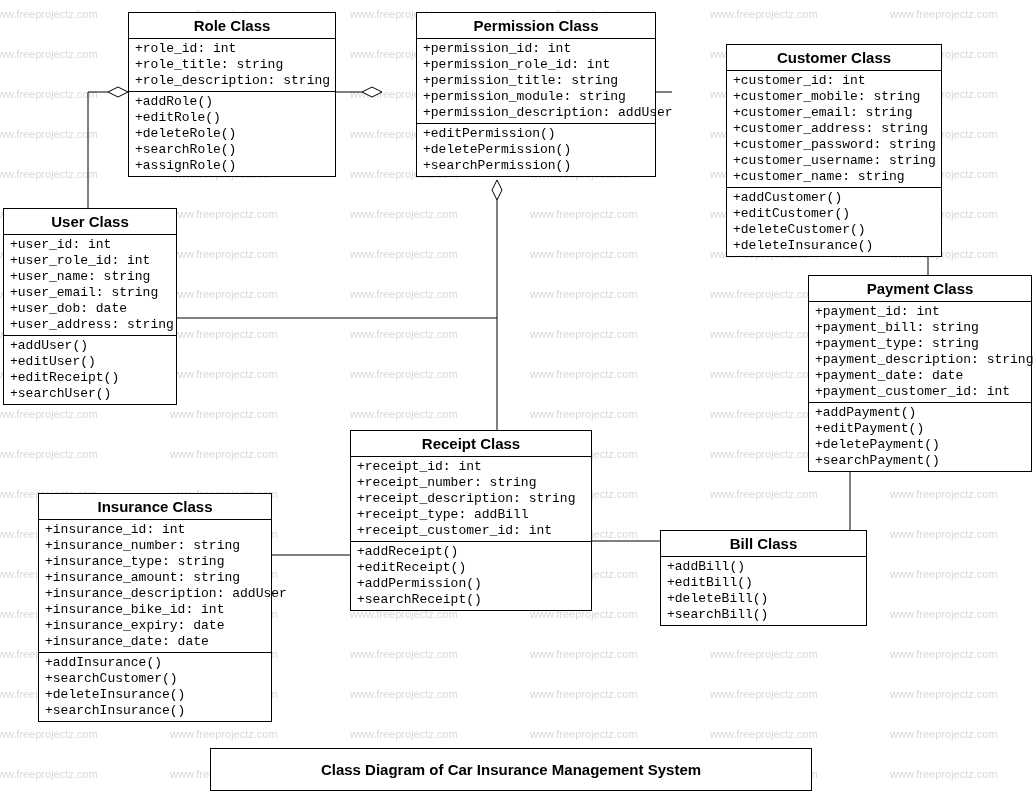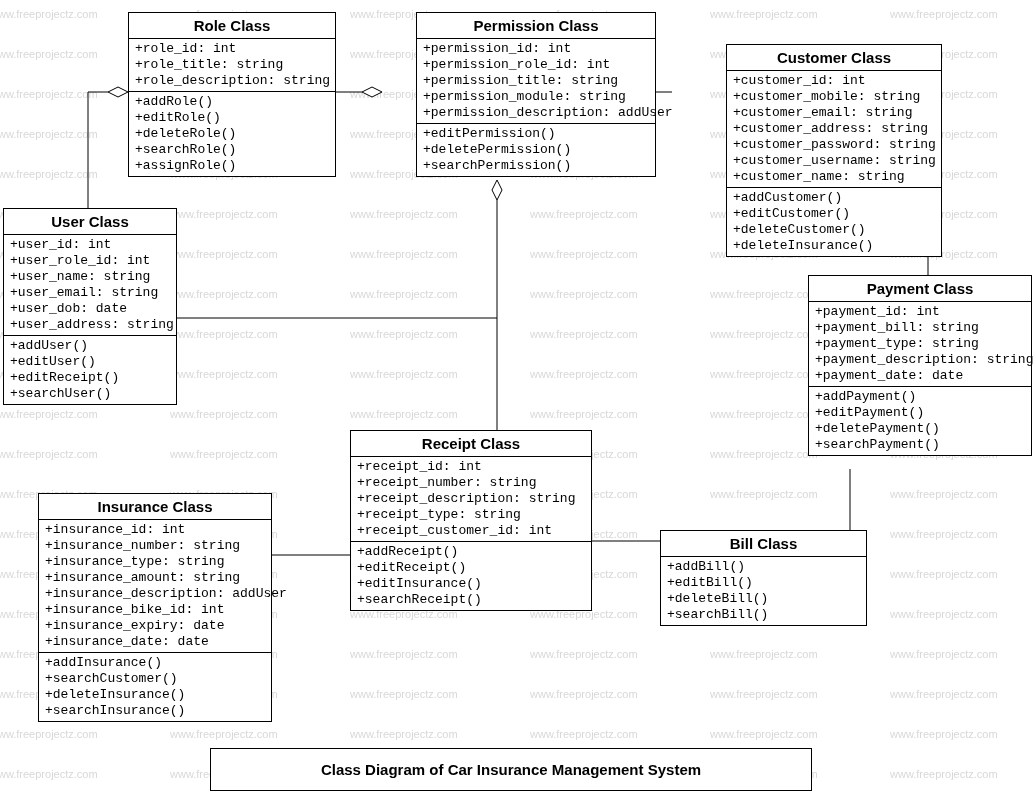--- a/index.html
+++ b/index.html
@@ -290,42 +290,43 @@
 </div>
 
 <div class="class-box" style="left:808px; top:275px; width:222px;">
   <div class="class-title">Payment Class</div>
   <div class="class-section">
     <div class="attr">+payment_id: int</div>
     <div class="attr">+payment_bill: string</div>
     <div class="attr">+payment_type: string</div>
     <div class="attr">+payment_description: string</div>
     <div class="attr">+payment_date: date</div>
+    <div class="attr">+payment_customer_id: int</div>
   </div>
   <div class="class-section">
     <div class="meth">+addPayment()</div>
     <div class="meth">+editPayment()</div>
     <div class="meth">+deletePayment()</div>
     <div class="meth">+searchPayment()</div>
   </div>
 </div>
 
 <div class="class-box" style="left:350px; top:430px; width:240px;">
   <div class="class-title">Receipt Class</div>
   <div class="class-section">
     <div class="attr">+receipt_id: int</div>
     <div class="attr">+receipt_number: string</div>
     <div class="attr">+receipt_description: string</div>
-    <div class="attr">+receipt_type: string</div>
+    <div class="attr">+receipt_type: addBill</div>
     <div class="attr">+receipt_customer_id: int</div>
   </div>
   <div class="class-section">
     <div class="meth">+addReceipt()</div>
     <div class="meth">+editReceipt()</div>
-    <div class="meth">+editInsurance()</div>
+    <div class="meth">+addPermission()</div>
     <div class="meth">+searchReceipt()</div>
   </div>
 </div>
 
 <div class="class-box" style="left:38px; top:493px; width:232px;">
   <div class="class-title">Insurance Class</div>
   <div class="class-section">
     <div class="attr">+insurance_id: int</div>
     <div class="attr">+insurance_number: string</div>
     <div class="attr">+insurance_type: string</div>

